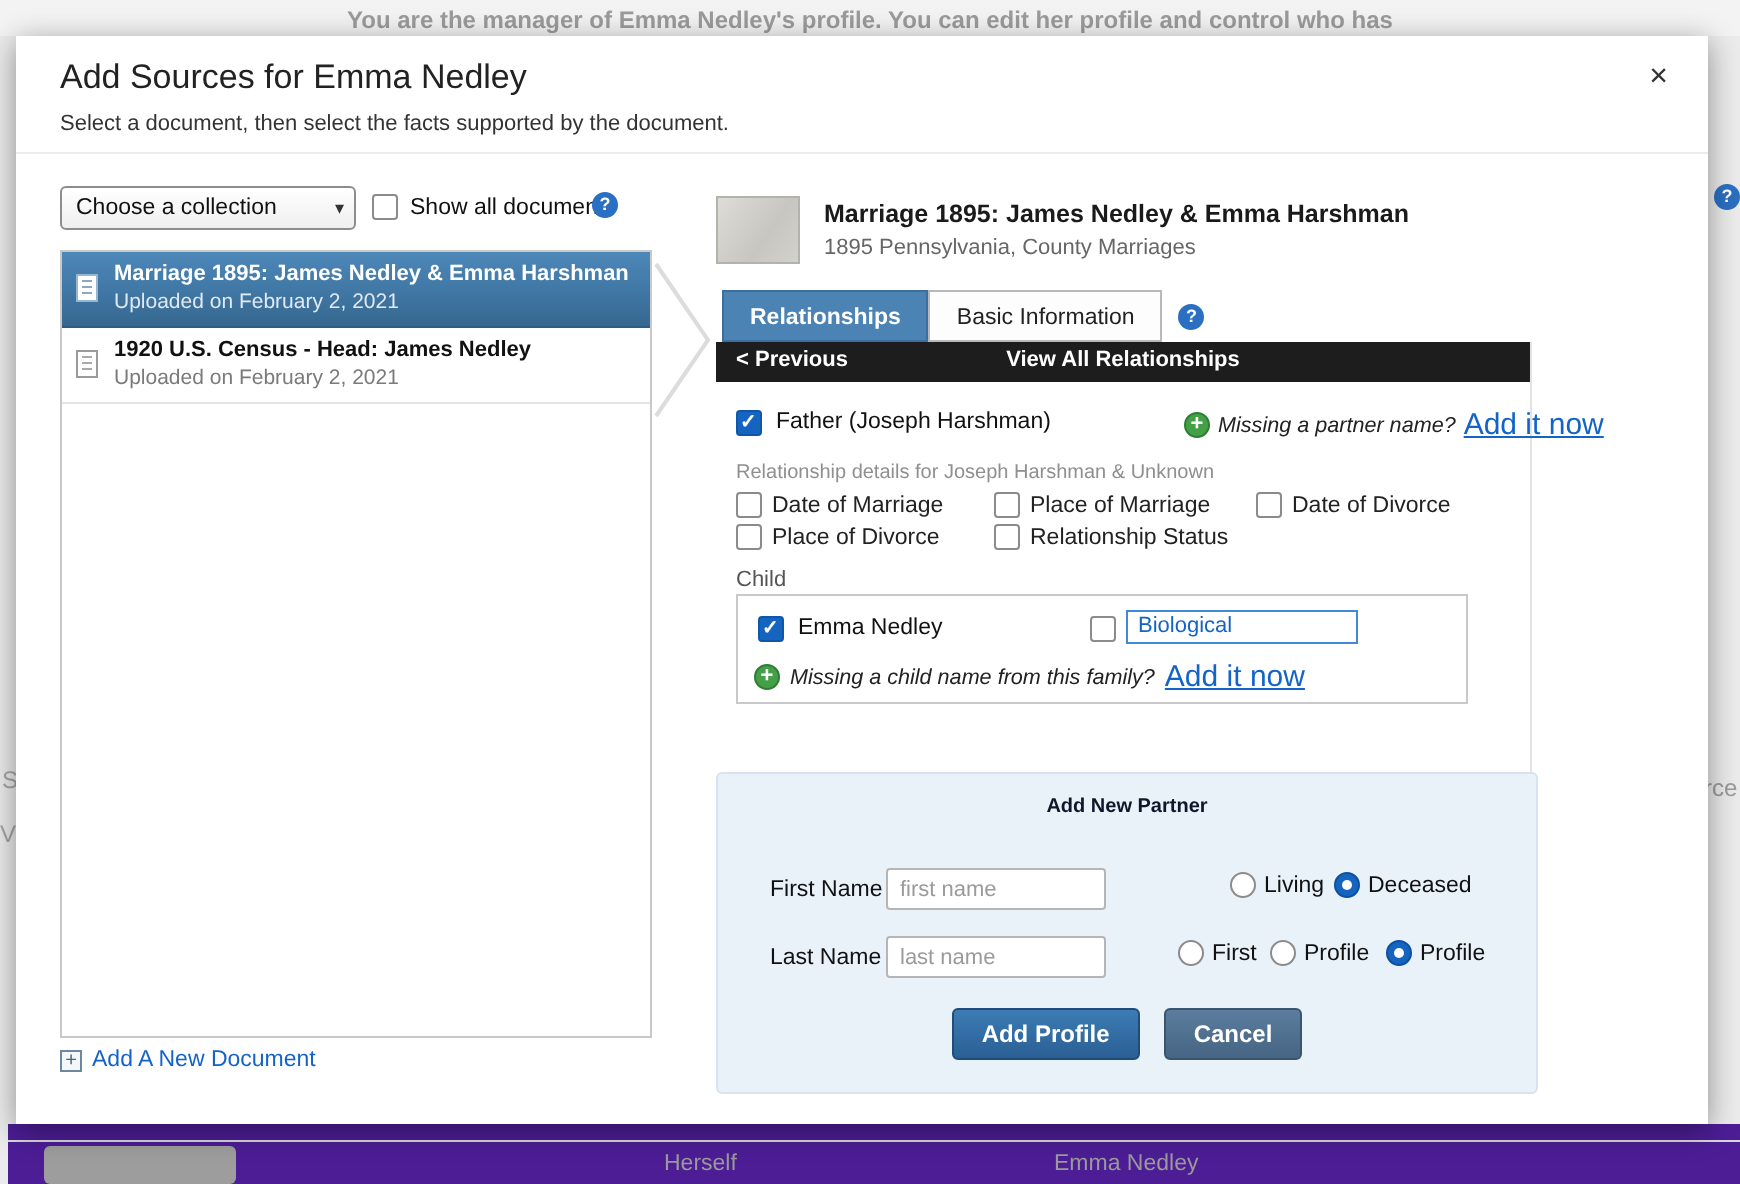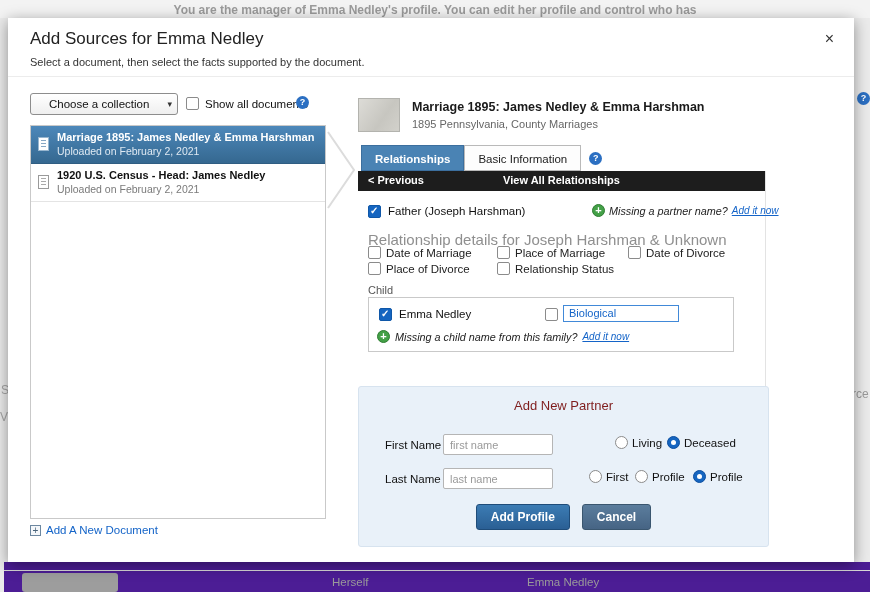--- a/index.html
+++ b/index.html
@@ -38,21 +38,21 @@
   
   .modal { position:absolute; left:8px; top:18px; width:846px; height:544px; background:#fff;
            box-shadow:0 3px 14px rgba(0,0,0,0.4); z-index:10; }
   .close { position:absolute; right:20px; top:12px; font-size:16px; color:#333; cursor:pointer; }
   .m-title { position:absolute; left:22px; top:11px; font-size:17px; color:#222; }
   .m-sub { position:absolute; left:22px; top:38px; font-size:11px; color:#333; }
   .m-div { position:absolute; left:0; top:58px; width:100%; height:1px; background:#ececec; }
 
   
   .select { position:absolute; left:22px; top:75px; width:148px; height:22px; border:1px solid #8d8d8d; border-radius:3px;
-            background:linear-gradient(#ffffff,#efefef); font-size:11.5px; color:#111; line-height:20px; padding-left:18px; cursor:pointer; }
+            background:linear-gradient(#ffffff,#efefef); font-size:11.5px; color:#111; line-height:20px; padding-left:7px; cursor:pointer; }
   .select .chev { position:absolute; right:5px; top:0; line-height:20px; font-size:9px; color:#333; }
   #showall-cb { left:178px; top:79px; cursor:pointer; }
   .showall-label { position:absolute; left:197px; top:80px; font-size:11.5px; color:#111; }
   #showall-help { left:288px; top:78px; }
   .doclist { position:absolute; left:22px; top:107px; width:296px; height:394px; border:1px solid #c9c9c9; background:#fff; }
   .docitem { position:relative; height:38px; border-bottom:1px solid #e4e4e4; cursor:pointer; background:#fff; }
   .docitem.on { background:linear-gradient(#4d88ba,#356890); border-bottom:1px solid #2f5d82; }
   .doc-ico { position:absolute; left:7px; top:11px; width:11px; height:14px; background:#fff; border:1px solid #9a9a9a; }
   .doc-ico::after { content:""; position:absolute; left:2px; top:2px; width:calc(100% - 4px); height:9px;
                     background:repeating-linear-gradient(to bottom,#aaa 0 1px, transparent 1px 3px); }
@@ -81,38 +81,38 @@
   .navbar { position:absolute; left:350px; top:153px; width:407px; height:20px; background:#1d1d1d; color:#fff; font-size:11px; }
   .nav-prev { position:absolute; left:10px; top:3px; font-weight:bold; cursor:pointer; }
   .nav-center { position:absolute; left:0; top:3px; width:100%; text-align:center; font-weight:bold; cursor:pointer; }
   .content-edge { position:absolute; left:757px; top:153px; width:1px; height:215px; background:#e3e3e3; }
 
   
   #father-cb { left:360px; top:187px; cursor:pointer; }
   .father-label { position:absolute; left:380px; top:187px; font-size:11.5px; color:#111; }
   .missing-partner { position:absolute; left:584px; top:186px; display:flex; align-items:center; gap:4px; }
   .mp-text { font-style:italic; font-size:10.8px; color:#222; }
-  .mp-link { font-style:italic; font-size:10px; color:#1464c8; text-decoration:underline; cursor:pointer; }
-  .details-h { position:absolute; left:360px; top:213px; font-size:15px; color:#8f8f8f; }
+  .mp-link { font-size:15px; color:#1464c8; text-decoration:underline; cursor:pointer; }
+  .details-h { position:absolute; left:360px; top:213px; font-size:10px; color:#8f8f8f; }
   .fact { position:absolute; display:flex; align-items:center; gap:5px; font-size:11.5px; color:#222; cursor:pointer; }
   #fact0 { left:360px; top:228px; } #fact1 { left:489px; top:228px; } #fact2 { left:620px; top:228px; }
   #fact3 { left:360px; top:244px; } #fact4 { left:489px; top:244px; }
   .child-h { position:absolute; left:360px; top:266px; font-size:11px; color:#555; }
   .childbox { position:absolute; left:360px; top:279px; width:366px; height:55px; border:1px solid #c9c9c9; background:#fff; }
   #child-cb { left:10px; top:10px; cursor:pointer; }
   .child-name { position:absolute; left:30px; top:10px; font-size:11.5px; color:#111; }
   #type-cb { left:176px; top:10px; cursor:pointer; }
   .bio { position:absolute; left:194px; top:7px; width:116px; height:17px; border:1px solid #4189d8; color:#1464c8;
          font-size:11px; line-height:15px; padding-left:5px; cursor:pointer; background:#fff; }
   .missing-child { position:absolute; left:8px; top:32px; display:flex; align-items:center; gap:5px; }
 
   
   .partner { position:absolute; left:350px; top:368px; width:411px; height:161px; background:#e9f1f9;
              border:1px solid #d7e3ef; border-radius:3px; }
-  .p-title { position:absolute; top:11px; width:100%; text-align:center; font-weight:normal; font-size:13px; color:#7f1d1d; }
+  .p-title { position:absolute; top:11px; width:100%; text-align:center; font-weight:bold; font-size:10px; color:#0f172a; }
   .p-label { position:absolute; font-size:11.5px; color:#111; }
   #fn-label { left:26px; top:52px; } #ln-label { left:26px; top:86px; }
   .p-input { position:absolute; width:110px; height:21px; border:1px solid #b5b5b5; border-radius:2px; font-size:11px;
              padding:0 6px; color:#333; font-family:inherit; }
   .p-input::placeholder { color:#9a9a9a; }
   #fn-input { left:84px; top:47px; } #ln-input { left:84px; top:81px; }
   .opt { position:absolute; display:flex; align-items:center; gap:4px; font-size:11.5px; color:#111; cursor:pointer; }
   #opt-living { left:256px; top:49px; } #opt-deceased { left:308px; top:49px; }
   #opt-male { left:230px; top:83px; } #opt-female { left:276px; top:83px; } #opt-unknown { left:334px; top:83px; }
   .btnrow { position:absolute; left:0; top:117px; width:100%; display:flex; justify-content:center; gap:12px; }

